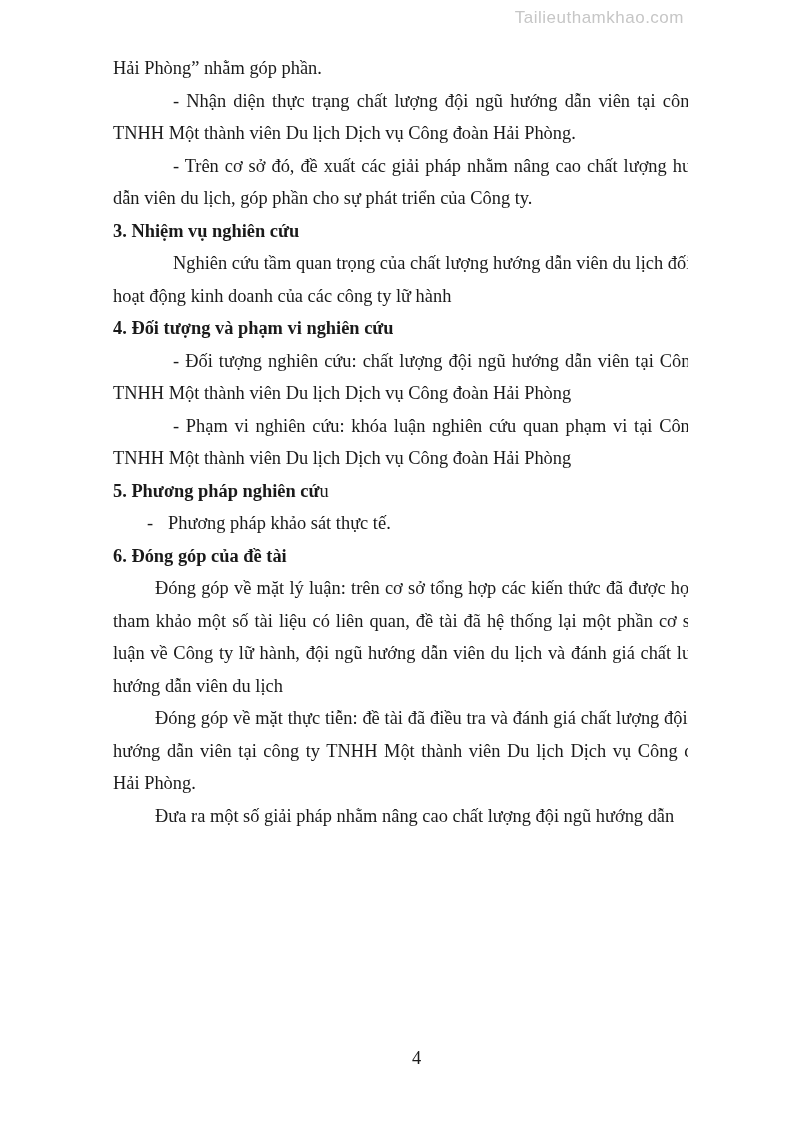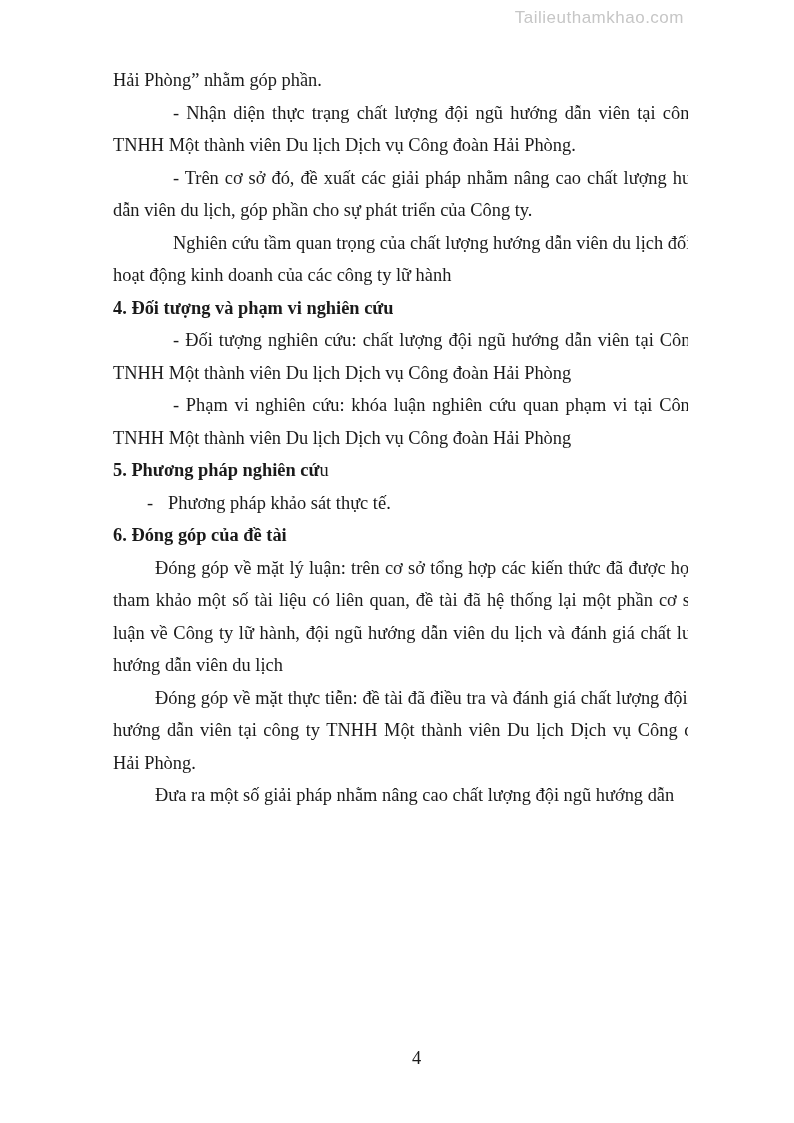--- a/index.html
+++ b/index.html
@@ -22,21 +22,21 @@
     right: 4px;
     font-family: "Liberation Sans", "DejaVu Sans", sans-serif;
     font-size: 17px;
     letter-spacing: 0.5px;
     color: #c6c6c6;
     text-shadow: 1px 1px 0 #ffffff;
   }
   .content {
     position: absolute;
     left: 113px;
-    top: 64px;
+    top: 52px;
     width: 607px;
     font-size: 18.4px;
     line-height: 32.5px;
     text-align: justify;
   }
   .content p { margin: 0; }
   .h {
     font-weight: bold;
     text-align: left;
   }
@@ -69,20 +69,21 @@
   <div class="watermark">Tailieuthamkhao.com</div>
 
   <div class="content">
 
     <p>Hải Phòng” nhằm góp phần.</p>
 
     <p class="ind">- Nhận diện thực trạng chất lượng đội ngũ hướng dẫn viên tại công ty TNHH Một thành viên Du lịch Dịch vụ Công đoàn Hải Phòng.</p>
 
     <p class="ind">- Trên cơ sở đó, đề xuất các giải pháp nhằm nâng cao chất lượng hướng dẫn viên du lịch, góp phần cho sự phát triển của Công ty.</p>
 
+    <p class="h">3. Nhiệm vụ nghiên cứu</p>
 
     <p class="ind">Nghiên cứu tầm quan trọng của chất lượng hướng dẫn viên du lịch đối với hoạt động kinh doanh của các công ty lữ hành</p>
 
 
 
     <p class="h">4. Đối tượng và phạm vi nghiên cứu</p>
 
     <p class="ind">- Đối tượng nghiên cứu: chất lượng đội ngũ hướng dẫn viên tại Công ty TNHH Một thành viên Du lịch Dịch vụ Công đoàn Hải Phòng</p>
 
     <p class="ind">- Phạm vi nghiên cứu: khóa luận nghiên cứu quan phạm vi tại Công ty TNHH Một thành viên Du lịch Dịch vụ Công đoàn Hải Phòng</p>

